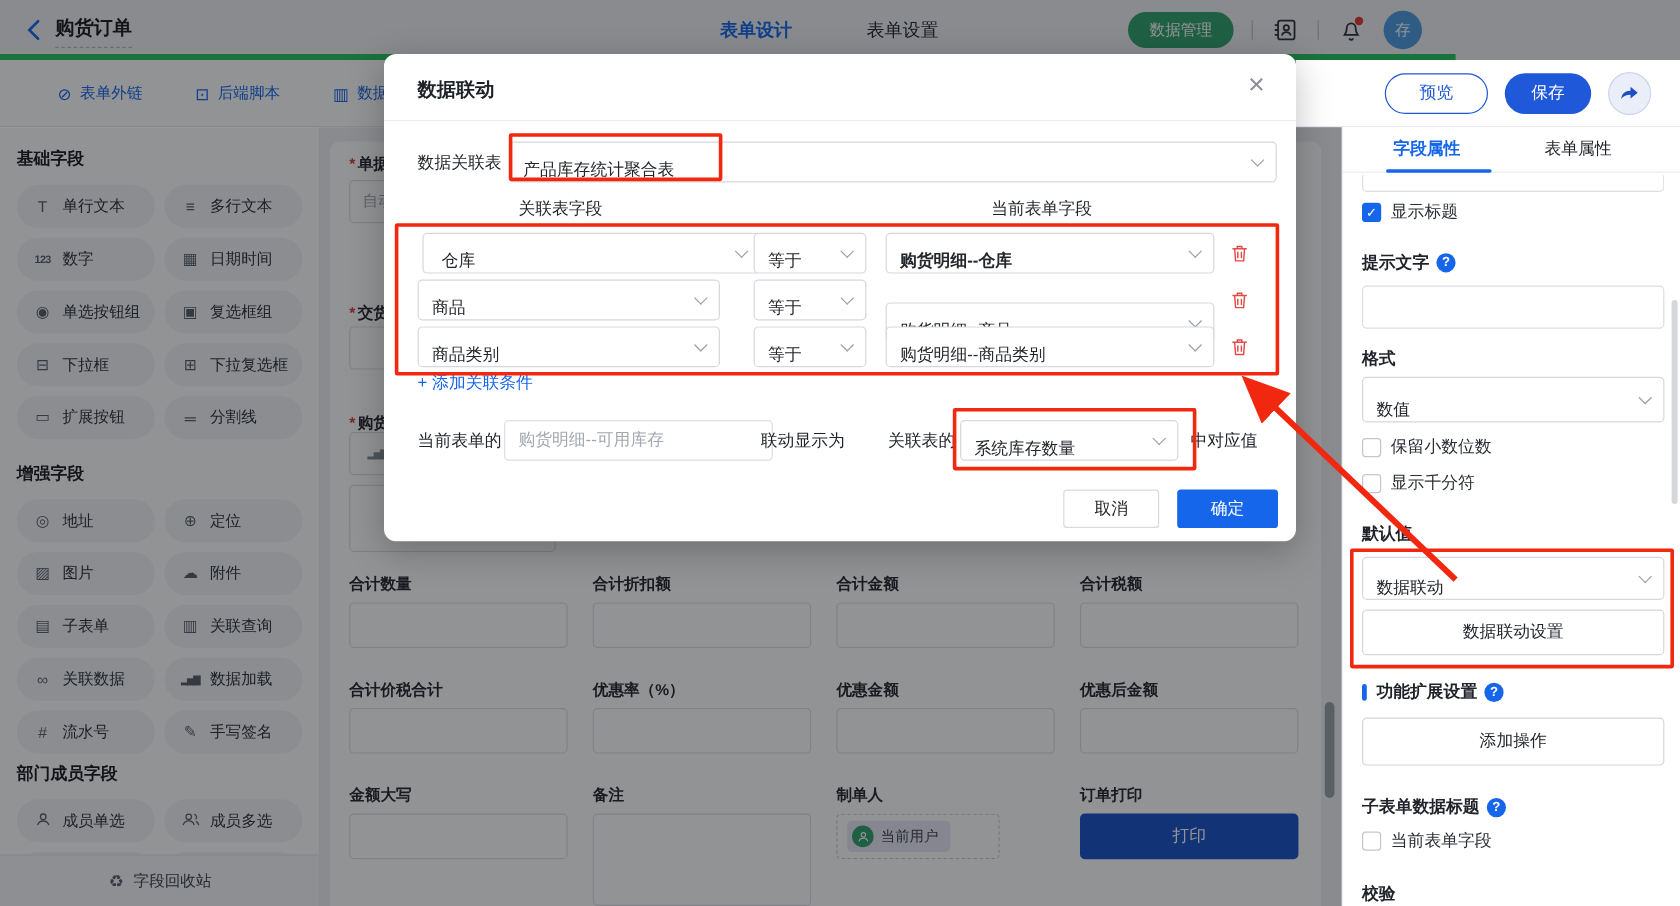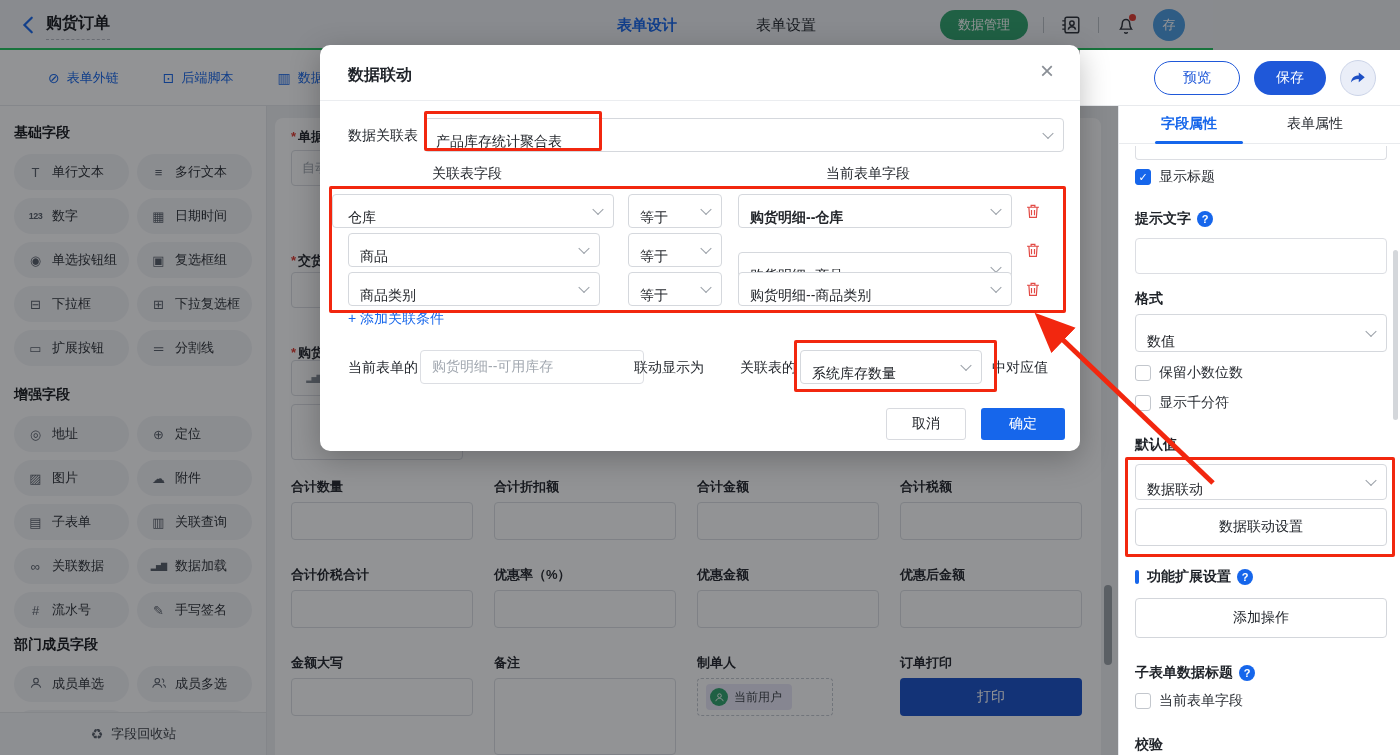--- a/index.html
+++ b/index.html
@@ -1,25 +1,25 @@
 <!DOCTYPE html>
 <html style="--primary: #1666eb; --save-blue: #1f58d9; --green: #2fa36c; --anno: #f2270f; --trash: #e24a45; --avatar: #4a9be0;"><head>
 <meta charset="utf-8">
 <style>
   * { margin:0; padding:0; box-sizing:border-box; }
   html,body { width:1400px; height:755px; }
   body { font-family:"Liberation Sans","DejaVu Sans",sans-serif; color:#23262c; background:#fff; }
   .app { position:relative; width:1400px; height:755px; overflow:hidden; background:#eef0f3; }
 
   
-  .header { position:absolute; left:0; top:0; width:1213px; height:50px; background:#eff1f5; border-bottom:2px solid #22c55e; }
+  .header { position:absolute; left:0; top:0; width:1213px; height:50px; background:#eff1f5; border-bottom:5px solid #22c55e; }
   .back-btn { position:absolute; left:18px; top:14px; width:22px; height:22px; cursor:pointer; }
   .page-title { position:absolute; left:46px; top:13px; font-size:16px; font-weight:700; color:#17191d; border-bottom:1px dashed #b4b9c1; padding-bottom:5px; }
   .header-tabs { position:absolute; left:600px; top:0; height:50px; display:flex; gap:62px; align-items:center; }
-  .h-tab { font-size:15px; color:#1f2329;margin-left:17px; }
+  .h-tab { font-size:15px; color:#1f2329; }
   .h-tab.active { color:var(--primary,#1666eb); font-weight:600; }
   .header-right { position:absolute; right:28px; top:0; height:50px; display:flex; align-items:center; gap:15px; }
   .green-pill { height:30px; padding:0 18px; border-radius:15px; background:var(--green,#2fa36c); color:#fff; font-size:13px; display:flex; align-items:center; }
   .vsep { width:1px; height:16px; background:#b9bdc4; }
   .hicon { width:24px; height:24px; position:relative; display:flex; align-items:center; justify-content:center; }
   .hicon svg { stroke:#2a2e35; fill:none; stroke-width:1.6; }
   .bell-dot { position:absolute; right:2px; top:1px; width:7px; height:7px; border-radius:50%; background:#e0392f; }
   .avatar { width:32px; height:32px; border-radius:50%; background:var(--avatar,#4a9be0); color:#fff; font-size:13px; display:flex; align-items:center; justify-content:center; }
 
   
@@ -415,21 +415,21 @@
 
     <div class="m-label" style="left:28px; top:82px;">数据关联表</div>
     <div class="select" style="left:104px; top:73px; width:640px; height:34px;">
       <span>产品库存统计聚合表</span>
       <span class="chev"></span>
     </div>
 
     <div class="m-colhead" style="left:112px;">关联表字段</div>
     <div class="m-colhead" style="left:506px;">当前表单字段</div>
 
-    <div class="select" style="left:12px; top:149px; width:282px; height:34px;padding-left:15px;">
+    <div class="select" style="left:32px; top:149px; width:282px; height:34px;padding-left:15px;">
         <span>仓库</span>
         <span class="chev"></span>
       </div>
     <div class="select" style="left:308px; top:149px; width:94px; height:34px;">
         <span>等于</span>
         <span class="chev"></span>
       </div>
     <div class="select" style="left:418px; top:149px; width:274px; height:34px;font-weight:bold;">
         <span>购货明细--仓库</span>
         <span class="chev"></span>

